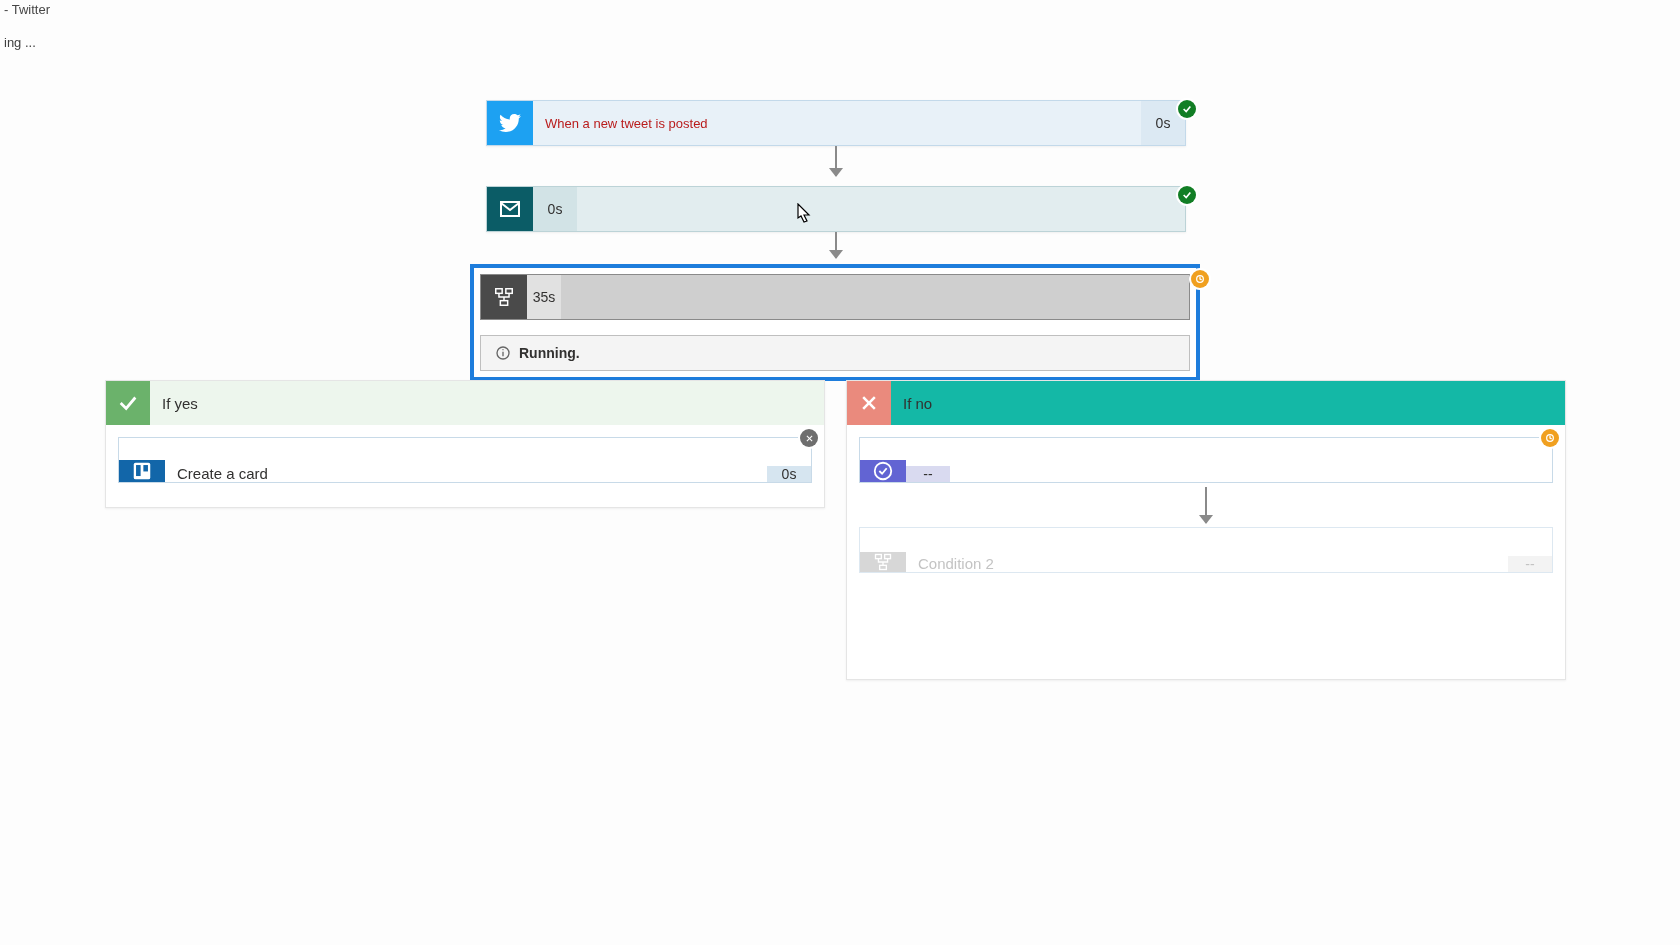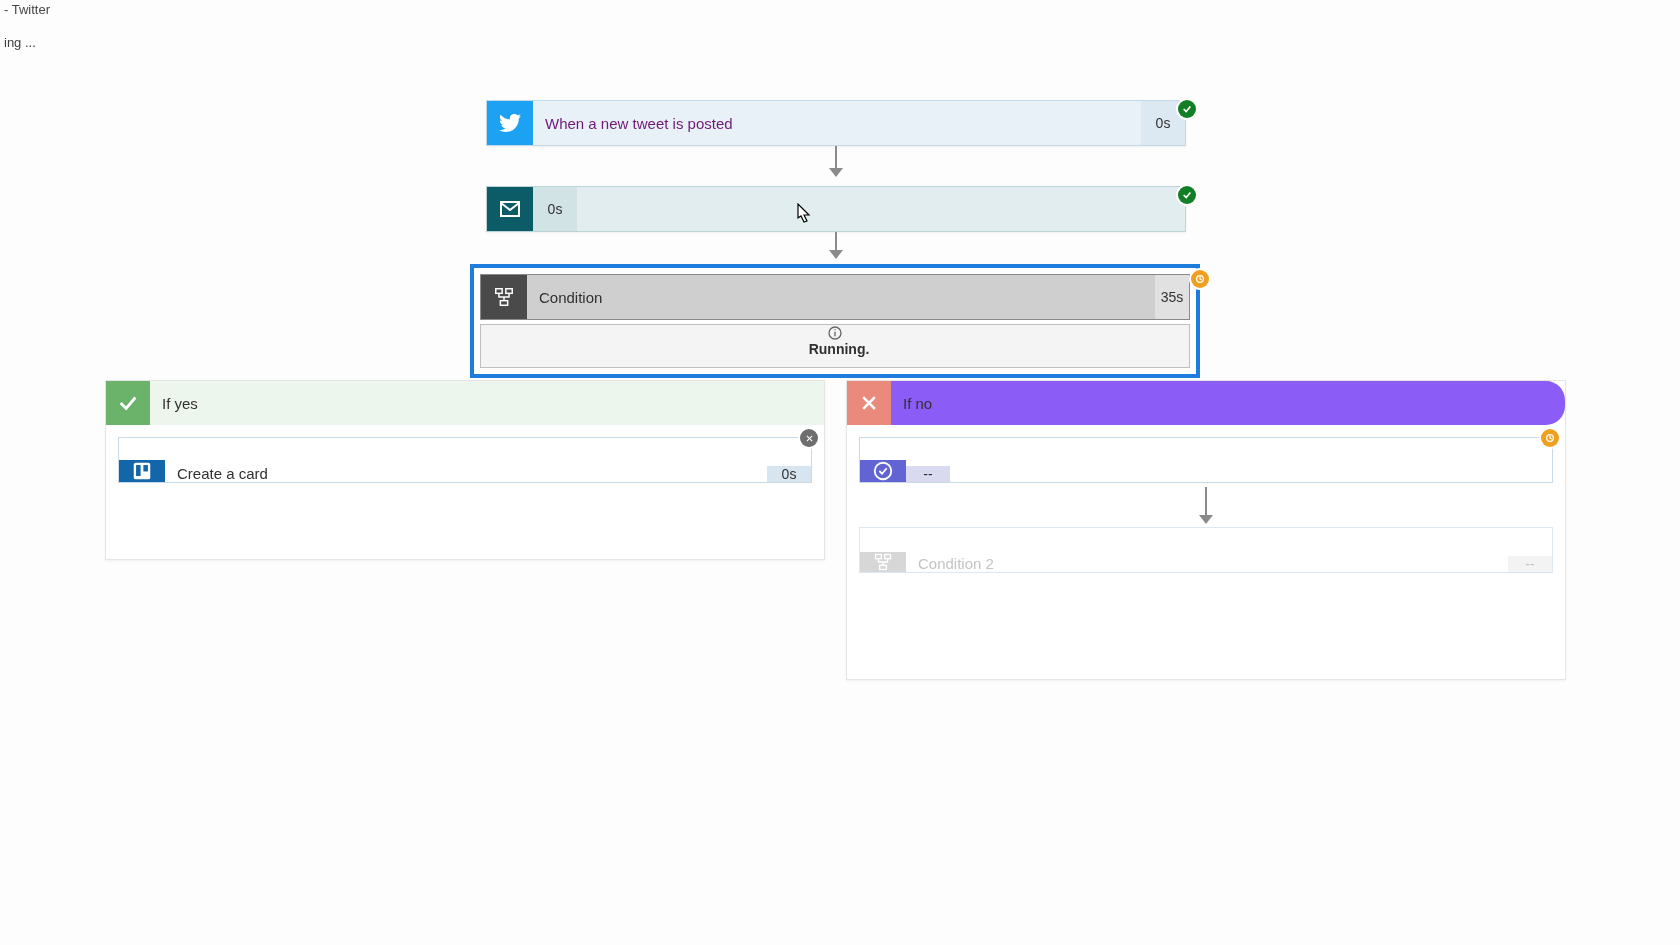--- a/index.html
+++ b/index.html
@@ -45,22 +45,22 @@
     display: flex;
     align-items: center;
     justify-content: center;
     color: #fff;
   }
   .flow-card .label {
     flex: 1;
     padding: 0 12px;
     display: flex;
     align-items: center;
-    font-size: 15px;
-    color: #701a75;
+    font-size: 13px;
+    color: #b91c1c;
   }
   .flow-card .duration {
     width: 44px;
     display: flex;
     align-items: center;
     justify-content: center;
     font-size: 14px;
     color: #323130;
   }
   
@@ -92,30 +92,29 @@
     display:flex;
     align-items: stretch;
     background:#cfcfcf;
     border:1px solid #8a8a8a;
     height:46px;
   }
   .cond-card .icon { width:46px; background:#4a4a4a; display:flex;align-items:center;justify-content:center;color:#fff;}
   .cond-card .label { flex:1;padding:0 12px;display:flex;align-items:center;font-size:15px;}
   .cond-card .duration { width:34px;display:flex;align-items:center;justify-content:center;background:#e1e1e1;}
   .cond-status{
-    margin-top:4px;
-    height:44px;
+    margin-top:15px;
+    height:36px;
     border:1px solid #bfbfbf;
     background:#f4f4f4;
     display:flex;
     align-items:center;
     padding:0 14px;
     font-size:14px;
     color:#323130;
-    flex-direction:column;
   }
   .cond-status b { font-weight:600; margin-left:8px; }
 
   
   .branch {
     position:absolute;
     background:#fff;
     border:1px solid #e5e5e5;
     box-shadow:0 1px 2px rgba(0,0,0,.06);
   }
@@ -123,21 +122,21 @@
     display:flex;
     align-items:center;
     height:44px;
   }
   .branch-header .sq{
     width:44px;height:44px;display:flex;align-items:center;justify-content:center;color:#fff;
   }
   .yes .sq{ background:#6bb26b; }
   .no  .sq{ background:#ea8a7d; }
   .yes .branch-header{ background:#edf6ed; }
-  .no  .branch-header{ background:#8b5cf6;border-radius:19px; }
+  .no  .branch-header{ background:#14b8a6; }
   .branch-header .txt{ padding-left:12px; font-size:15px; }
 
   .branch-body{ padding:12px; position:relative; }
   .inner-card{
     display:flex;
     align-items:flex-end;
     height:46px;
     border:1px solid #c8dae8;
     background:#fff;
   }
@@ -232,42 +231,41 @@
   <div class="cond-outer" style="left:470px; top:194px; width:730px;">
     <div class="cond-card">
       <div class="icon">
         <svg width="22" height="22" viewBox="0 0 24 24" fill="none" stroke="#fff" stroke-width="1.6">
           <rect x="3" y="3" width="7" height="5"></rect>
             <rect x="14" y="3" width="7" height="5"></rect>
           <rect x="8" y="16" width="8" height="5"></rect>
           <path d="M6.5 8 V12 H17.5 V8 M12 12 V16"></path>
         </svg>
       </div>
-      <div class="label">Condition</div>
       <div class="duration">35s</div>
     </div>
     <div class="cond-status">
       <span style="display:inline-flex;">
         <svg width="16" height="16" viewBox="0 0 24 24" fill="none" stroke="#666" stroke-width="2">
             <circle cx="12" cy="12" r="9"></circle>
             <line x1="12" y1="10" x2="12" y2="17"></line>
             <circle cx="12" cy="7" r="1" fill="#666" stroke="none"></circle>
           </svg>
       </span>
       <b>Running.</b>
     </div>
   </div>
   <div class="badge run" style="left:1191px; top:200px;">
     <svg width="10" height="10" viewBox="0 0 24 24" fill="none" stroke="#fff" stroke-width="3">
         <circle cx="12" cy="12" r="8"></circle>
         <path d="M12 6 V12 L16 14"></path>
       </svg>
   </div>
 
-  <div class="branch yes" style="left:105px; top:310px; width:720px; height:180px;">
+  <div class="branch yes" style="left:105px; top:310px; width:720px; height:128px;">
     <div class="branch-header">
       <div class="sq">
         <svg width="22" height="22" viewBox="0 0 24 24" fill="none" stroke="#fff" stroke-width="3">
             <polyline points="4,12 10,18 20,6"></polyline>
           </svg>
       </div>
       <div class="txt">If yes</div>
     </div>
     <div class="branch-body">
       <div class="inner-card trello-card">

